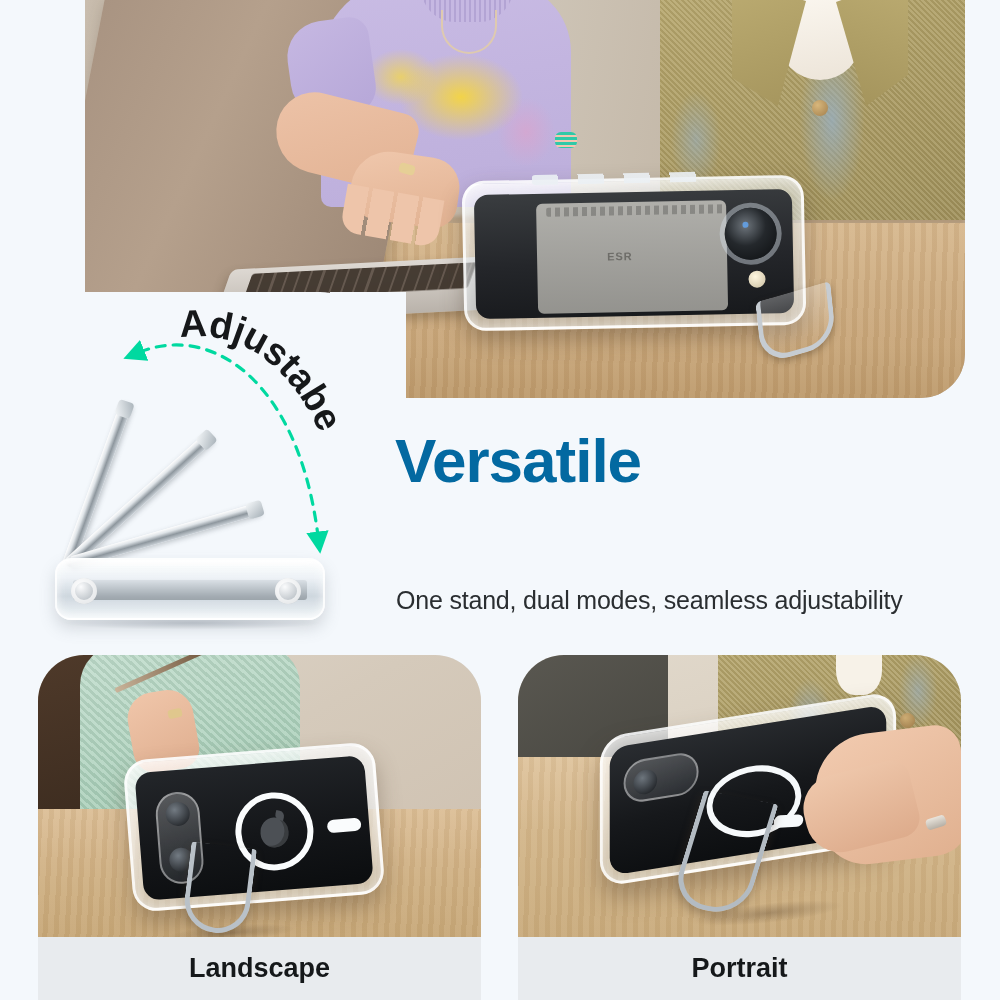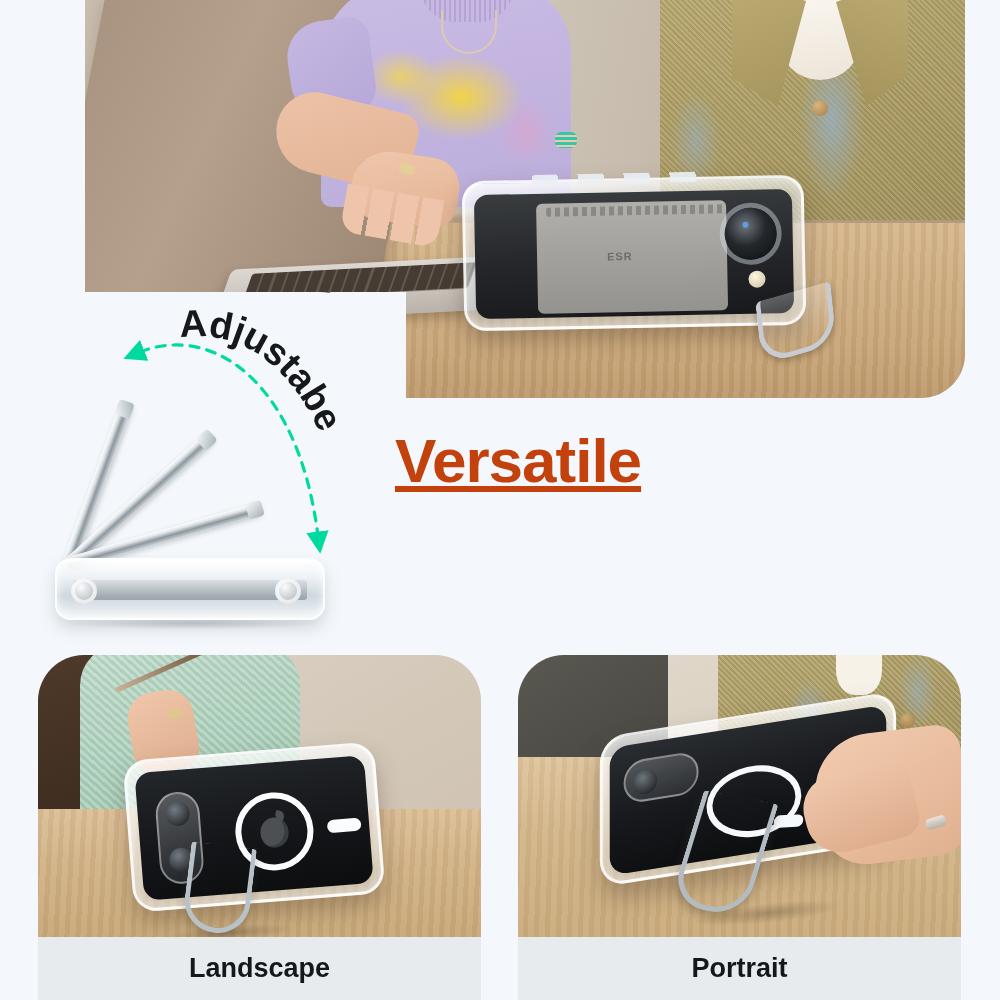--- a/index.html
+++ b/index.html
@@ -317,23 +317,22 @@
     font-family:"Liberation Sans", sans-serif;
     font-weight:700; font-size:38px; fill:#16181a;
   }
 
   
   .headline{
     position:absolute; left:395px; top:428px; width:600px;
   }
   .headline h1{
     font-size:62px; line-height:1.06;
-    font-weight:700; color:#c2410c;
+    font-weight:700; color:#0369a1;
     letter-spacing:-1px;
-    text-decoration:underline;
   }
   .subtitle{
     position:absolute; left:396px; top:586px; width:600px;
     font-size:25px; color:#2a2e31; font-weight:400;
     letter-spacing:-.2px;
   }
 
   
   .panel{
     position:absolute; top:655px; width:443px; height:345px;
@@ -641,20 +640,21 @@
     <text>
       <textPath href="#wordArc" startOffset="2">Adjustabe</textPath>
     </text>
   </svg>
 
   <div class="headline">
     <h1>
       <span>Versatile</span><br>
     </h1>
   </div>
+  <div class="subtitle">One stand, dual modes, seamless adjustability</div>
 
   <div class="panel right">
     <div class="panel-photo">
       <div class="rp-bg"></div>
       <div class="rp-darkwall"></div>
       <div class="rp-person"></div>
       <div class="rp-shirt"></div>
       <div class="rp-button"></div>
       <div class="rp-desk"></div>
       <div class="rp-standshadow"></div>

